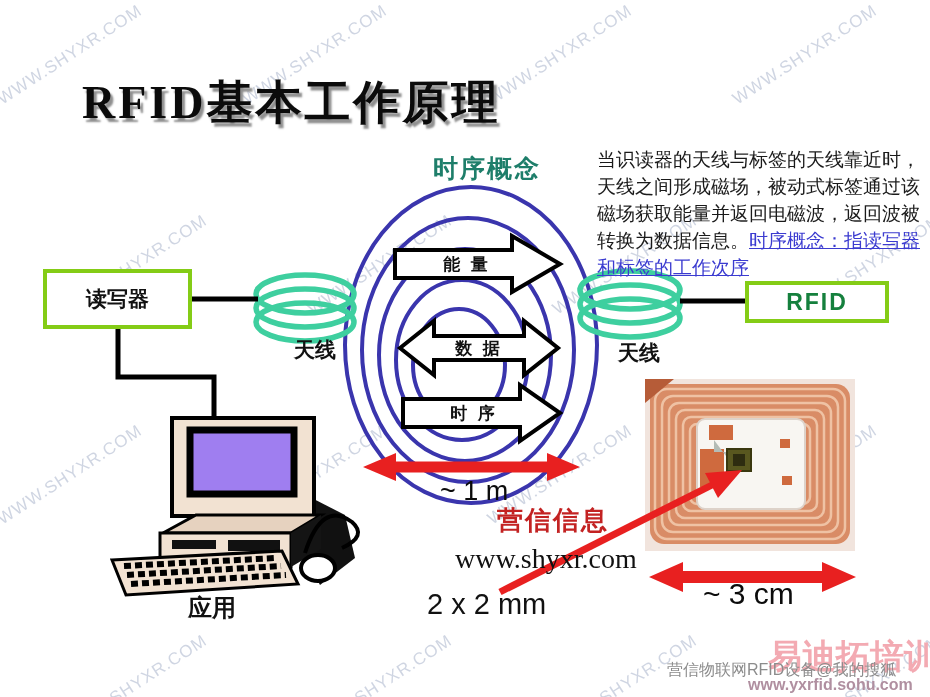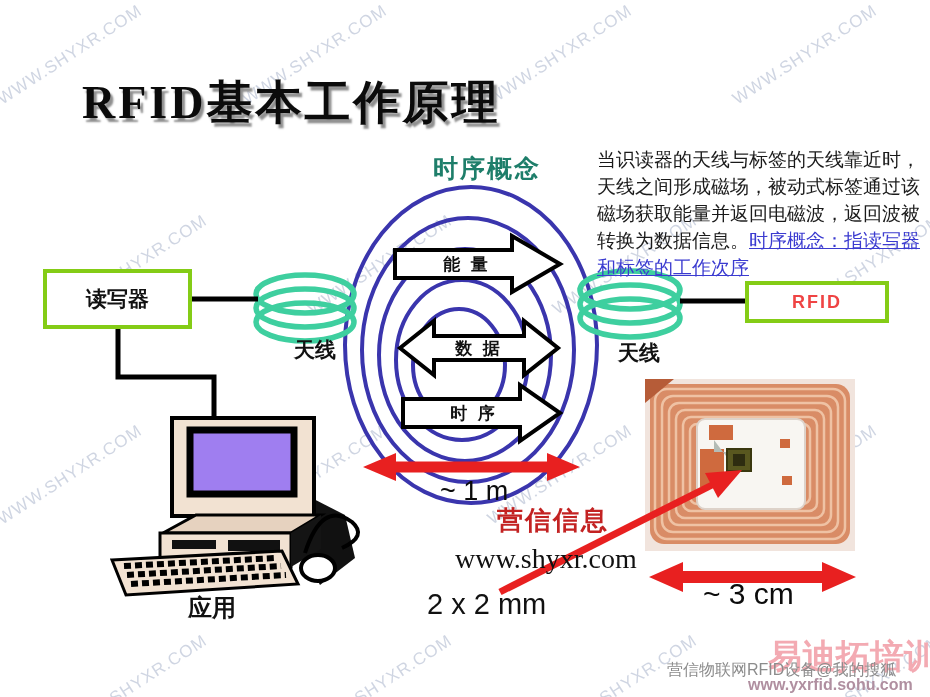--- a/index.html
+++ b/index.html
@@ -12,22 +12,22 @@
   .title{left:82px;top:72px;font-family:"Liberation Serif", serif;font-weight:bold;
          font-size:46px;letter-spacing:3px;color:#0b0b0b;text-shadow:3px 4px 2px #8f8f8f;}
   .leftnote{left:28px;top:163px;font-weight:bold;font-size:26px;line-height:34px;color:#0b0b0b;}
   .fieldlabel{left:433px;top:152px;font-weight:bold;font-size:25px;letter-spacing:2px;color:#1e7e6a;}
   .desc{left:597px;top:148px;width:327px;font-size:19px;line-height:27px;color:#1a1a1a;
         white-space:normal;word-break:break-all;font-family:Liberation Mono, monospace;}
   .desc .link{color:#3b3bd0;text-decoration:underline;}
   .box{position:absolute;z-index:2;background:#fff;border:4px solid #84cc16;text-align:center;
        font-weight:bold;}
   .readerbox{left:43px;top:269px;width:141px;height:52px;font-size:21px;line-height:52px;}
-  .rfidbox{left:745px;top:281px;width:136px;height:34px;font-size:18px;line-height:34px;
-           letter-spacing:2px;color:#ef4444;font-family:"Liberation Sans", sans-serif;}
+  .rfidbox{left:745px;top:281px;width:136px;height:34px;font-size:23px;line-height:34px;
+           letter-spacing:2px;color:#15803d;font-family:"Liberation Sans", sans-serif;}
   .antenna{font-weight:bold;font-size:21px;}
   .arrowlabel{font-weight:bold;font-size:17px;letter-spacing:3px;transform:translate(-50%,-50%);}
   .dim{font-size:27px;color:#0b0b0b;}
   .brandname{left:497px;top:503px;font-size:26px;font-weight:bold;color:#c32222;letter-spacing:2px;}
   .brandsite{left:455px;top:543px;font-size:28px;font-family:"Liberation Serif", serif;color:#111;}
   .chipsize{left:427px;top:588px;font-size:29px;}
   .applabel{left:188px;top:592px;font-weight:bold;font-size:24px;}
   .footer-pink{left:768px;top:634px;font-size:34px;font-weight:bold;color:#f3aab2;z-index:2;}
   .footer-gray{left:667px;top:660px;font-size:16px;color:#8c8c8c;z-index:3;}
   .footer-url{left:748px;top:676px;font-size:16px;font-weight:bold;color:#b08fa0;z-index:3;}

